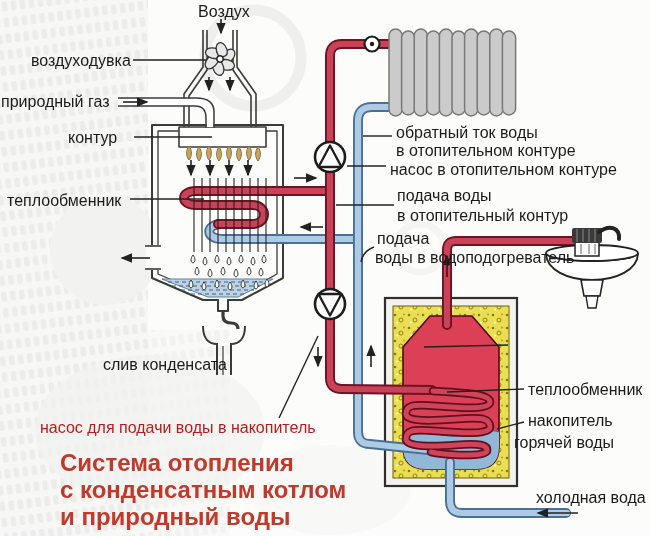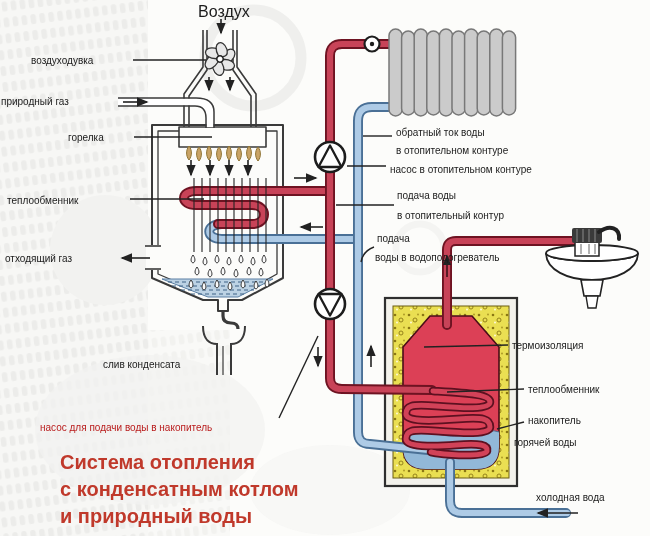--- a/index.html
+++ b/index.html
@@ -3,27 +3,27 @@
 <meta charset="utf-8">
 <style>
   html,body{margin:0;padding:0;}
   .stage{
     position:relative;width:650px;height:536px;overflow:hidden;
     background:#fcfcfa;
     font-family:"Liberation Sans","DejaVu Sans",sans-serif;
   }
   .stage svg{position:absolute;left:0;top:0;}
   .lbl{
-    position:absolute;font-size:10px;color:#1b1b1b;white-space:nowrap;line-height:18px;
+    position:absolute;font-size:16px;color:#1b1b1b;white-space:nowrap;line-height:18px;
   }
   .lbl.big{font-size:16px;}
   .lbl.navy{color:#b91c1c;}
   .title{
     position:absolute;left:60px;top:449px;color:#c0392b;font-weight:bold;
-    font-size:20px;line-height:27px;white-space:nowrap;
+    font-size:24px;line-height:27px;white-space:nowrap;
   }
 </style>
 </head>
 <body>
 
 <div class="stage">
 
 <svg width="650" height="536" viewBox="0 0 650 536">
   <defs>
     <marker id="m" markerWidth="9" markerHeight="8" refX="6.5" refY="3" orient="auto">
@@ -266,34 +266,32 @@
     <line x1="424" y1="347" x2="508" y2="345"></line>
     <line x1="447" y1="392" x2="524" y2="389"></line>
     <line x1="497" y1="429" x2="524" y2="422"></line>
     <line x1="279" y1="418" x2="318" y2="336"></line>
   </g>
 </svg>
 
 <div class="lbl big" style="left:198px;top:3px">Воздух</div>
 <div class="lbl" style="left:31px;top:52px">воздуходувка</div>
 <div class="lbl" style="left:1px;top:93px">природный газ</div>
-<div class="lbl" style="left:68px;top:129px">горелка</div>
+<div class="lbl" style="left:68px;top:129px">контур</div>
 <div class="lbl" style="left:7px;top:192px">теплообменник</div>
-<div class="lbl" style="left:5px;top:250px">отходящий газ</div>
 <div class="lbl" style="left:103px;top:356px">слив конденсата</div>
 <div class="lbl navy" style="left:40px;top:419px">насос для подачи воды в накопитель</div>
 
 <div class="lbl" style="left:396px;top:124px">обратный ток воды</div>
 <div class="lbl" style="left:396px;top:142px">в отопительном контуре</div>
 <div class="lbl" style="left:390px;top:161px">насос в отопительном контуре</div>
 <div class="lbl" style="left:397px;top:187px">подача воды</div>
 <div class="lbl" style="left:397px;top:207px">в отопительный контур</div>
 <div class="lbl" style="left:377px;top:230px">подача</div>
 <div class="lbl" style="left:375px;top:249px">воды в водоподогреватель</div>
-<div class="lbl" style="left:512px;top:337px">термоизоляция</div>
 <div class="lbl" style="left:528px;top:381px">теплообменник</div>
 <div class="lbl" style="left:528px;top:412px">накопитель</div>
 <div class="lbl" style="left:514px;top:434px">горячей воды</div>
 <div class="lbl" style="left:536px;top:489px">холодная вода</div>
 
 <div class="title">
   <div>Система отопления</div>
   <div>с конденсатным котлом</div>
   <div>и природный воды</div>
 </div>

